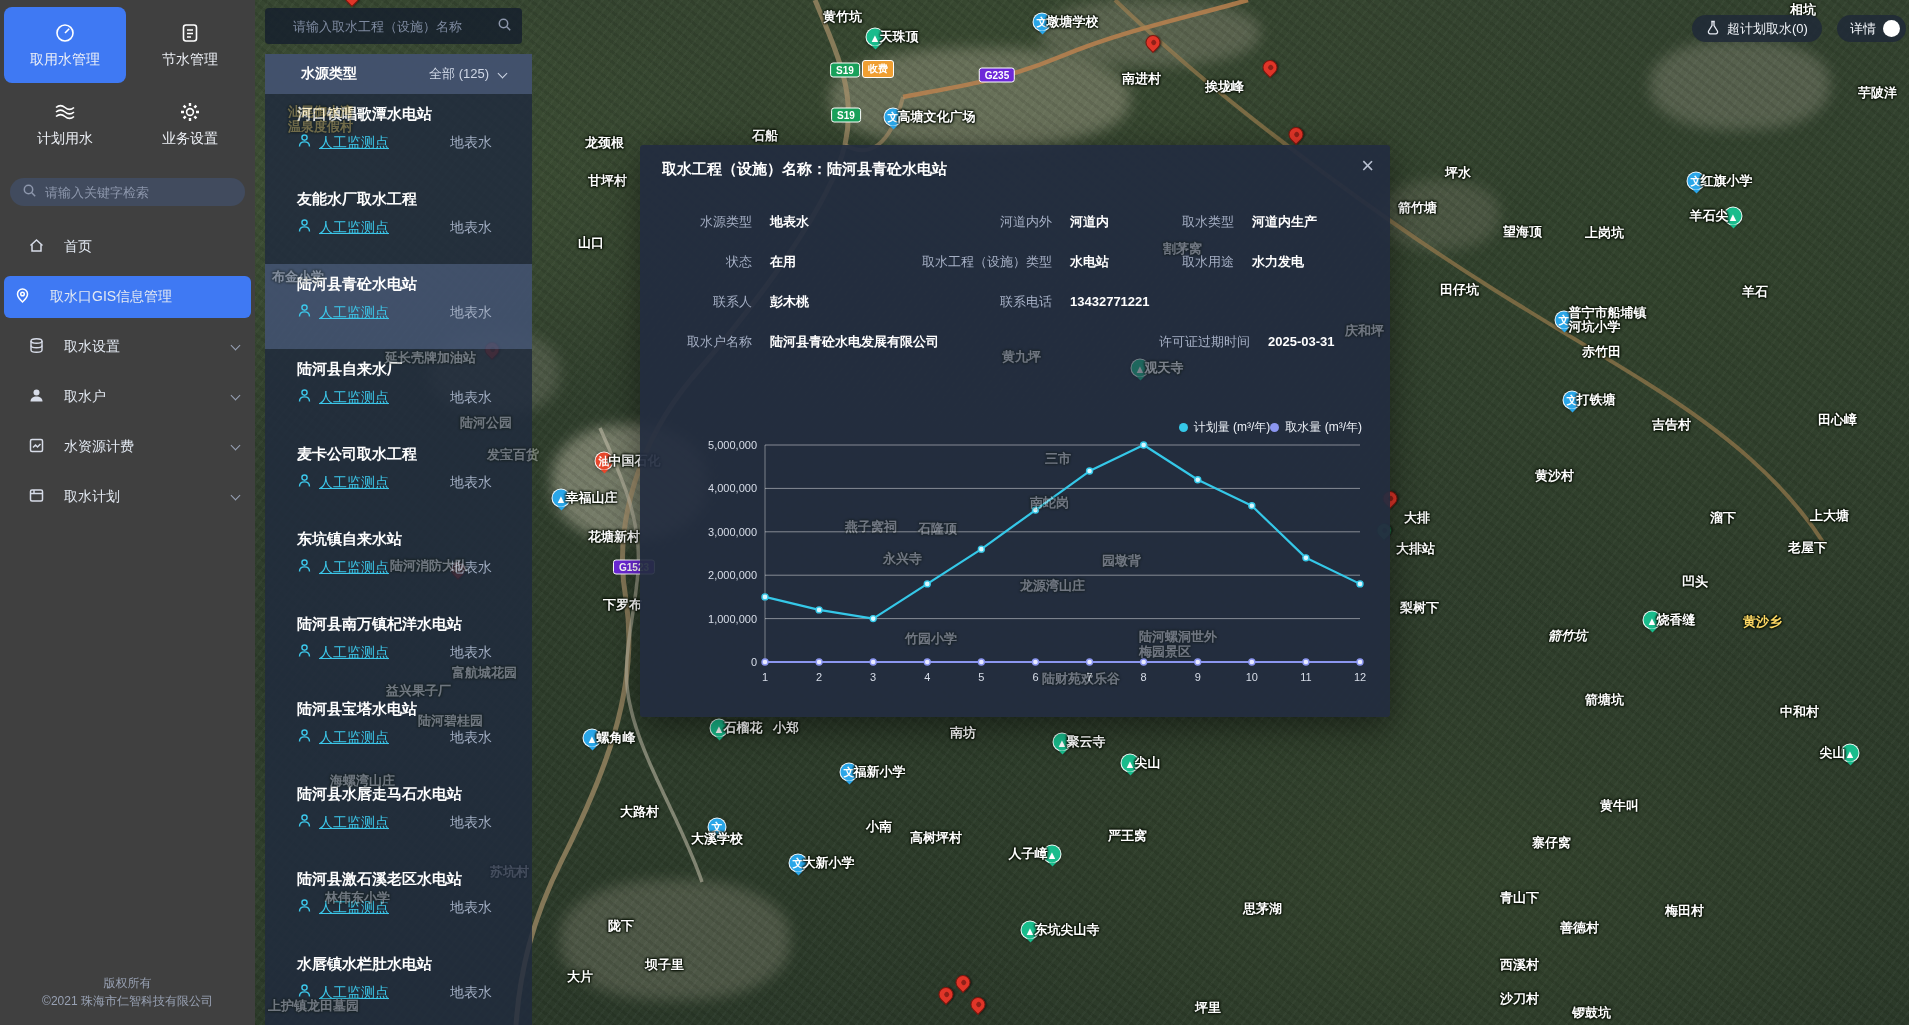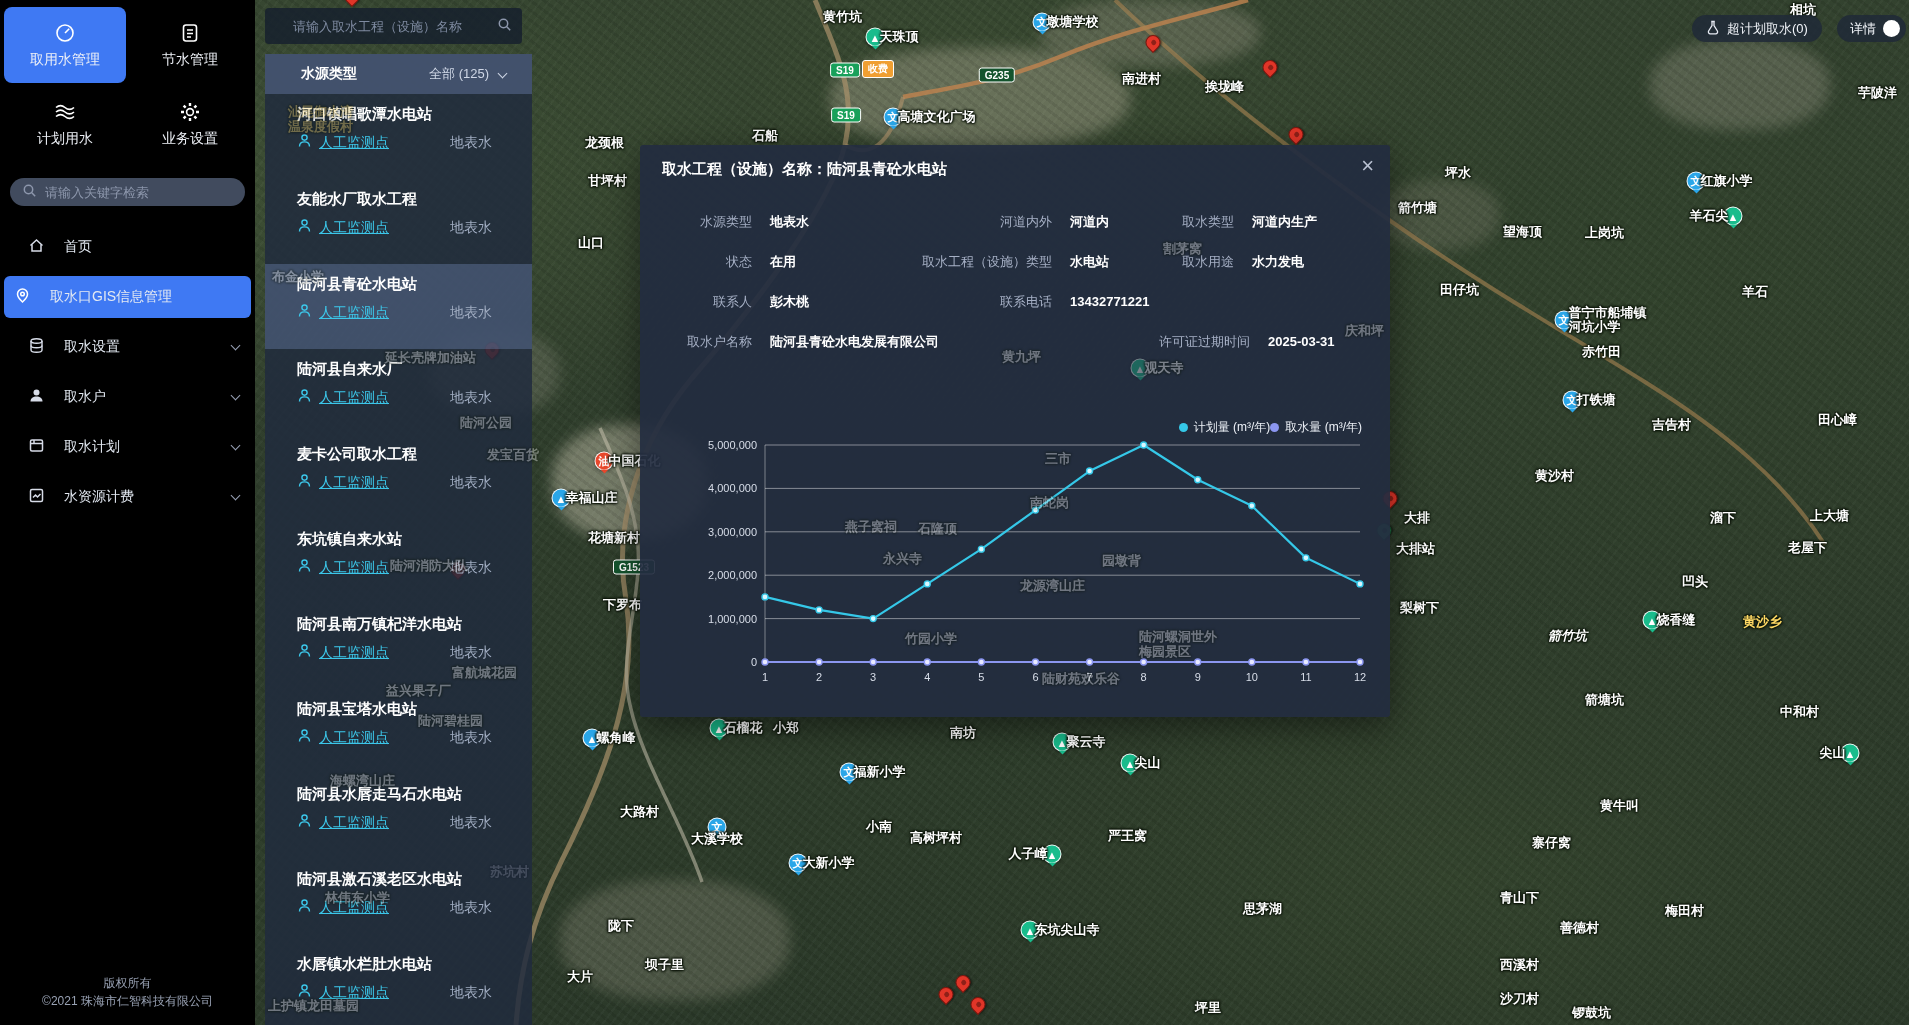--- a/index.html
+++ b/index.html
@@ -29,21 +29,21 @@
     color:#fff; font-size:13px; font-weight:600; line-height:1.15; pointer-events:none;
     text-shadow:1px 1px 2px rgba(12,20,8,.95), -1px -1px 2px rgba(12,20,8,.95),
                 1px -1px 2px rgba(12,20,8,.95), -1px 1px 2px rgba(12,20,8,.95); }
   .map-label.gold { color:#ffd964; }
   .map-label.bleed { z-index:30; opacity:.35; }
 
   .badge { position:absolute; z-index:3; transform:translate(-50%,-50%); font-size:10px; font-weight:700;
     color:#fff; padding:1px 5px; border-radius:3px; border:1px solid #fff; white-space:nowrap; }
   .badge.s    { background:#18a05a; }
   .badge.toll { background:#f09f32; }
-  .badge.g    { background:#14532d; }
+  .badge.g    { background:#6d28d9; }
 
   .pin { position:absolute; z-index:4; width:15px; height:15px; background:#e03528;
     border:1px solid #7e170f; border-radius:50% 50% 50% 0;
     transform:translate(-50%,-100%) rotate(-45deg); box-shadow:1px 1px 2px rgba(0,0,0,.45); cursor:pointer; }
   .pin::after { content:""; position:absolute; left:50%; top:50%; width:5px; height:5px;
     background:#8f2018; border-radius:50%; transform:translate(-50%,-50%); }
   .pin.green { background:#2e8f5a; border-color:#14502e; }
   .pin.green::after { background:#1c5c38; }
 
   .poi { position:absolute; z-index:4; transform:translate(-50%,-50%); cursor:pointer; }
@@ -58,21 +58,21 @@
   .poi.sinopec .poi-circle { background:#e8482d; } .poi.sinopec .poi-circle::after { border-top-color:#e8482d; }
   .poi .lbl { position:absolute; left:14px; top:50%; transform:translateY(-50%); white-space:pre;
     color:#fff; font-size:13px; font-weight:600; line-height:1.15;
     text-shadow:1px 1px 2px rgba(12,20,8,.95), -1px -1px 2px rgba(12,20,8,.95),
                 1px -1px 2px rgba(12,20,8,.95), -1px 1px 2px rgba(12,20,8,.95); }
   .poi.side-left .lbl { left:auto; right:14px; text-align:right; }
   .poi.side-below .lbl { left:50%; top:14px; transform:translate(-50%,0); }
   .poi.bleed { opacity:.4; z-index:30; }
 
   
-  #sidebar { position:absolute; left:0; top:0; width:255px; height:100%; background:#000000; z-index:20; }
+  #sidebar { position:absolute; left:0; top:0; width:255px; height:100%; background:#404040; z-index:20; }
   .module-grid { display:grid; grid-template-columns:1fr 1fr; gap:3px; padding:7px 4px 4px; }
   .module { height:76px; border-radius:8px; display:flex; flex-direction:column; align-items:center;
     justify-content:center; gap:7px; color:#eef1f7; font-size:14px; cursor:pointer; }
   .module.active { background:#3f79f3; }
   .module .micon { height:22px; display:flex; align-items:center; justify-content:center; }
   .side-search { margin:12px 10px 0; height:28px; background:#414b5e; border-radius:14px;
     display:flex; align-items:center; padding:0 12px; gap:8px; }
   .side-search input { flex:1; background:transparent; border:0; outline:0; color:#c8d0e0; font-size:13px; }
   .side-search input::placeholder { color:#8d97ac; }
   .menu { margin-top:20px; display:flex; flex-direction:column;gap:8px; }
@@ -192,21 +192,21 @@
     <span class="map-label" style="left: 1500px; top: 965px;">西溪村</span>
     <span class="map-label" style="left: 1665px; top: 911px;">梅田村</span>
     <span class="map-label" style="left: 1500px; top: 999px;">沙刀村</span>
     <span class="map-label" style="left: 1572px; top: 1013px;">锣鼓坑</span>
     <span class="map-label" style="left: 1243px; top: 909px;">思茅湖</span>
     <span class="map-label" style="left: 1195px; top: 1008px;">坪里</span>
     <span class="map-label" style="left: 645px; top: 965px;">坝子里</span>
     <span class="map-label" style="left: 567px; top: 977px;">大片</span>
     <span class="map-label" style="left: 608px; top: 926px;">陇下</span>
     <span class="map-label" style="left: 603px; top: 605px;">下罗布</span>
-    <span class="map-label" style="left: 588px; top: 538px;">花塘新村</span>
+    <span class="map-label" style="left: 588px; top: 538px; font-family: Liberation Mono, monospace;">花塘新村</span>
     <span class="map-label" style="left: 620px; top: 812px;">大路村</span>
     <span class="map-label" style="left: 490px; top: 872px;">苏坑村</span>
     <span class="map-label bleed" style="left: 385px; top: 358px;">延长壳牌加油站</span>
     <span class="map-label bleed" style="left: 460px; top: 423px;">陆河公园</span>
     <span class="map-label bleed" style="left: 487px; top: 455px;">发宝百货</span>
     <span class="map-label bleed" style="left: 390px; top: 566px;">陆河消防大队</span>
     <span class="map-label bleed" style="left: 452px; top: 673px;">富航城花园</span>
     <span class="map-label bleed" style="left: 386px; top: 691px;">益兴果子厂</span>
     <span class="map-label bleed" style="left: 418px; top: 721px;">陆河碧桂园</span>
     <span class="map-label bleed" style="left: 330px; top: 781px;">海螺湾山庄</span>
@@ -409,32 +409,32 @@
       <div class="menu-item">
         <span><svg width="17" height="17" viewBox="0 0 17 17" fill="#d7dce8">
             <circle cx="8.5" cy="5.5" r="3"></circle>
             <path d="M2.5 14.5c0-3.3 2.7-5 6-5s6 1.7 6 5z"></path>
           </svg></span>
         <span>取水户</span>
         <span class="chev"></span>
       </div>
       <div class="menu-item">
         <span><svg width="17" height="17" viewBox="0 0 17 17" fill="none" stroke="#d7dce8" stroke-width="1.5">
+            <rect x="2.5" y="2.5" width="12" height="12" rx="1.5"></rect>
+            <path d="M5 10.5l2.5-2.5 2 2L12.5 7"></path>
+          </svg></span>
+        <span>水资源计费</span>
+        <span class="chev"></span>
+      </div>
+      <div class="menu-item">
+        <span><svg width="17" height="17" viewBox="0 0 17 17" fill="none" stroke="#d7dce8" stroke-width="1.5">
             <rect x="2.5" y="3" width="12" height="11" rx="1.5"></rect>
             <path d="M2.5 6.5h12M6 3v3.5"></path>
           </svg></span>
         <span>取水计划</span>
-        <span class="chev"></span>
-      </div>
-      <div class="menu-item">
-        <span><svg width="17" height="17" viewBox="0 0 17 17" fill="none" stroke="#d7dce8" stroke-width="1.5">
-            <rect x="2.5" y="2.5" width="12" height="12" rx="1.5"></rect>
-            <path d="M5 10.5l2.5-2.5 2 2L12.5 7"></path>
-          </svg></span>
-        <span>水资源计费</span>
         <span class="chev"></span>
       </div>
     </div>
   <div class="copyright">
     <div>版权所有</div>
     <div>©2021 珠海市仁智科技有限公司</div>
   </div>
 </div>
 
 <div id="st-search">

